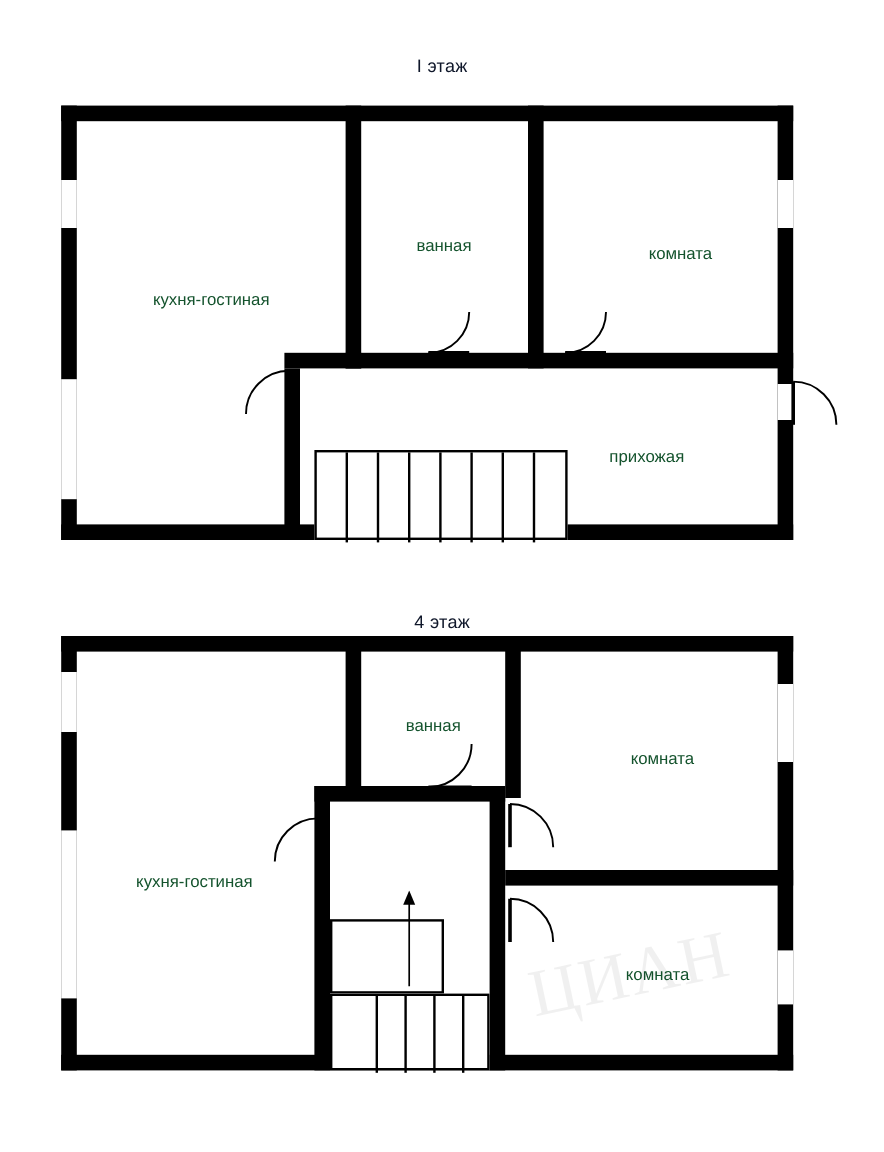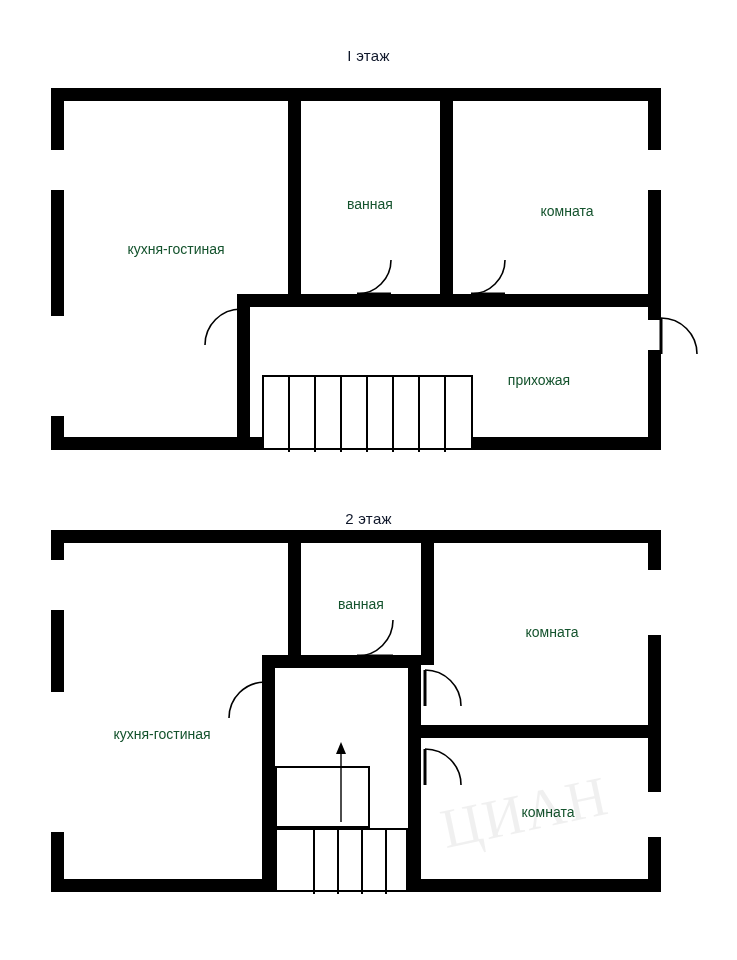--- a/index.html
+++ b/index.html
@@ -153,21 +153,21 @@
     <div class="stair-step" style="left:154px; top:0; width:2px; height:75px;"></div>
     <div class="stair-step" style="left:180px; top:0; width:2px; height:75px;"></div>
   </div>
 
   <div class="room-label" style="left:125px; top:161px;">кухня-гостиная</div>
   <div class="room-label" style="left:319px; top:116px;">ванная</div>
   <div class="room-label" style="left:516px; top:123px;">комната</div>
   <div class="room-label" style="left:488px; top:292px;">прихожая</div>
 </div>
 
-<div class="floor-title" style="top:510px;left:0;">2 этаж</div>
+<div class="floor-title" style="top:510px;left:0;">4 этаж</div>
 
 <div class="plan" style="left:51px; top:530px; width:610px; height:362px;">
 
   <div class="wall" style="left:0; top:0; width:610px; height:13px;"></div>
   <div class="wall" style="left:0; top:349px; width:610px; height:13px;"></div>
   <div class="wall" style="left:0; top:0; width:13px; height:362px;"></div>
   <div class="wall" style="left:597px; top:0; width:13px; height:362px;"></div>
 
   <div class="wall" style="left:237px; top:0; width:13px; height:135px;"></div>
   <div class="wall" style="left:370px; top:0; width:13px; height:135px;"></div>

